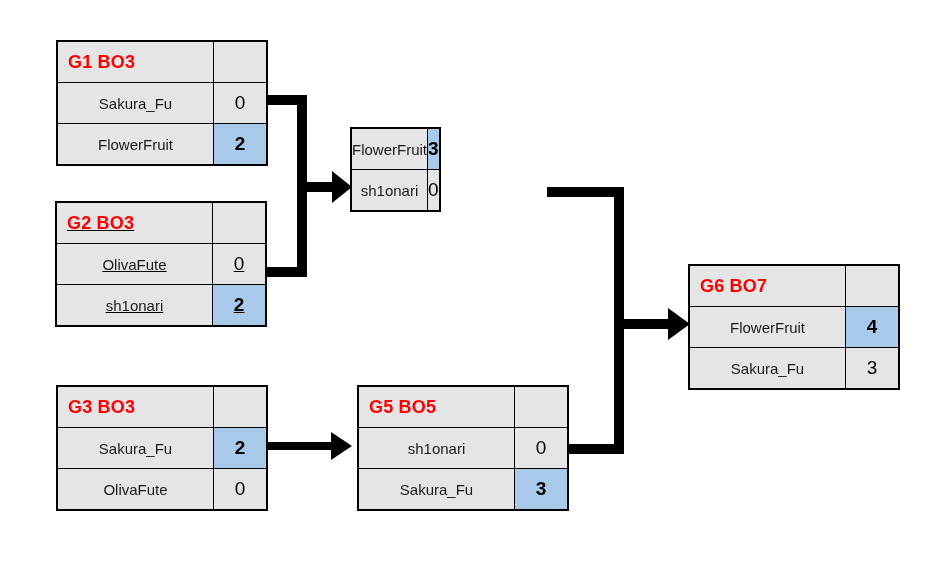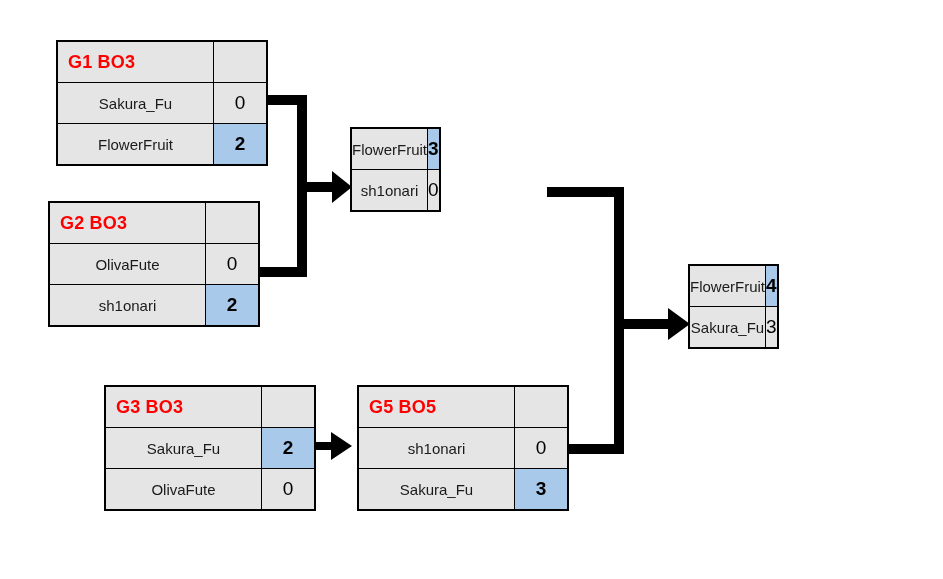--- a/index.html
+++ b/index.html
@@ -57,22 +57,22 @@
   }
   td.score {
     font-size: 19px;
     color: #000000;
   }
   td.win {
     background: var(--win-color, #a9c9ea);
     font-weight: bold;
   }
   .g1 { left: 56px;  top: 40px;  }
-  .g2 { left: 48px;  top: 201px; }
-  .g3 { left: 56px;  top: 385px; margin-left: 48px; }
+  .g2 { left: 55px;  top: 201px; text-decoration: underline; }
+  .g3 { left: 56px;  top: 385px; }
   .g4 { left: 350px; top: 127px; }
   .g5 { left: 350px; top: 385px; margin-left: 7px; }
   .g6 { left: 688px; top: 264px; }
 </style>
 </head>
 <body>
 
 <div class="stage">
 
   <svg class="connector-layer" width="943" height="579" viewBox="0 0 943 579">
@@ -179,20 +179,24 @@
         <td class="pname">Sakura_Fu</td>
         <td class="score win">3</td>
       </tr>
     </tbody>
       </table>
   </div>
 
   <div class="match g6">
     <table>
       <tbody>
+          <tr>
+        <td class="title">G6 BO7</td>
+        <td class="shead"></td>
+      </tr>
       <tr>
         <td class="pname">FlowerFruit</td>
         <td class="score win">4</td>
       </tr>
       <tr>
         <td class="pname">Sakura_Fu</td>
         <td class="score">3</td>
       </tr>
     </tbody>
       </table>

